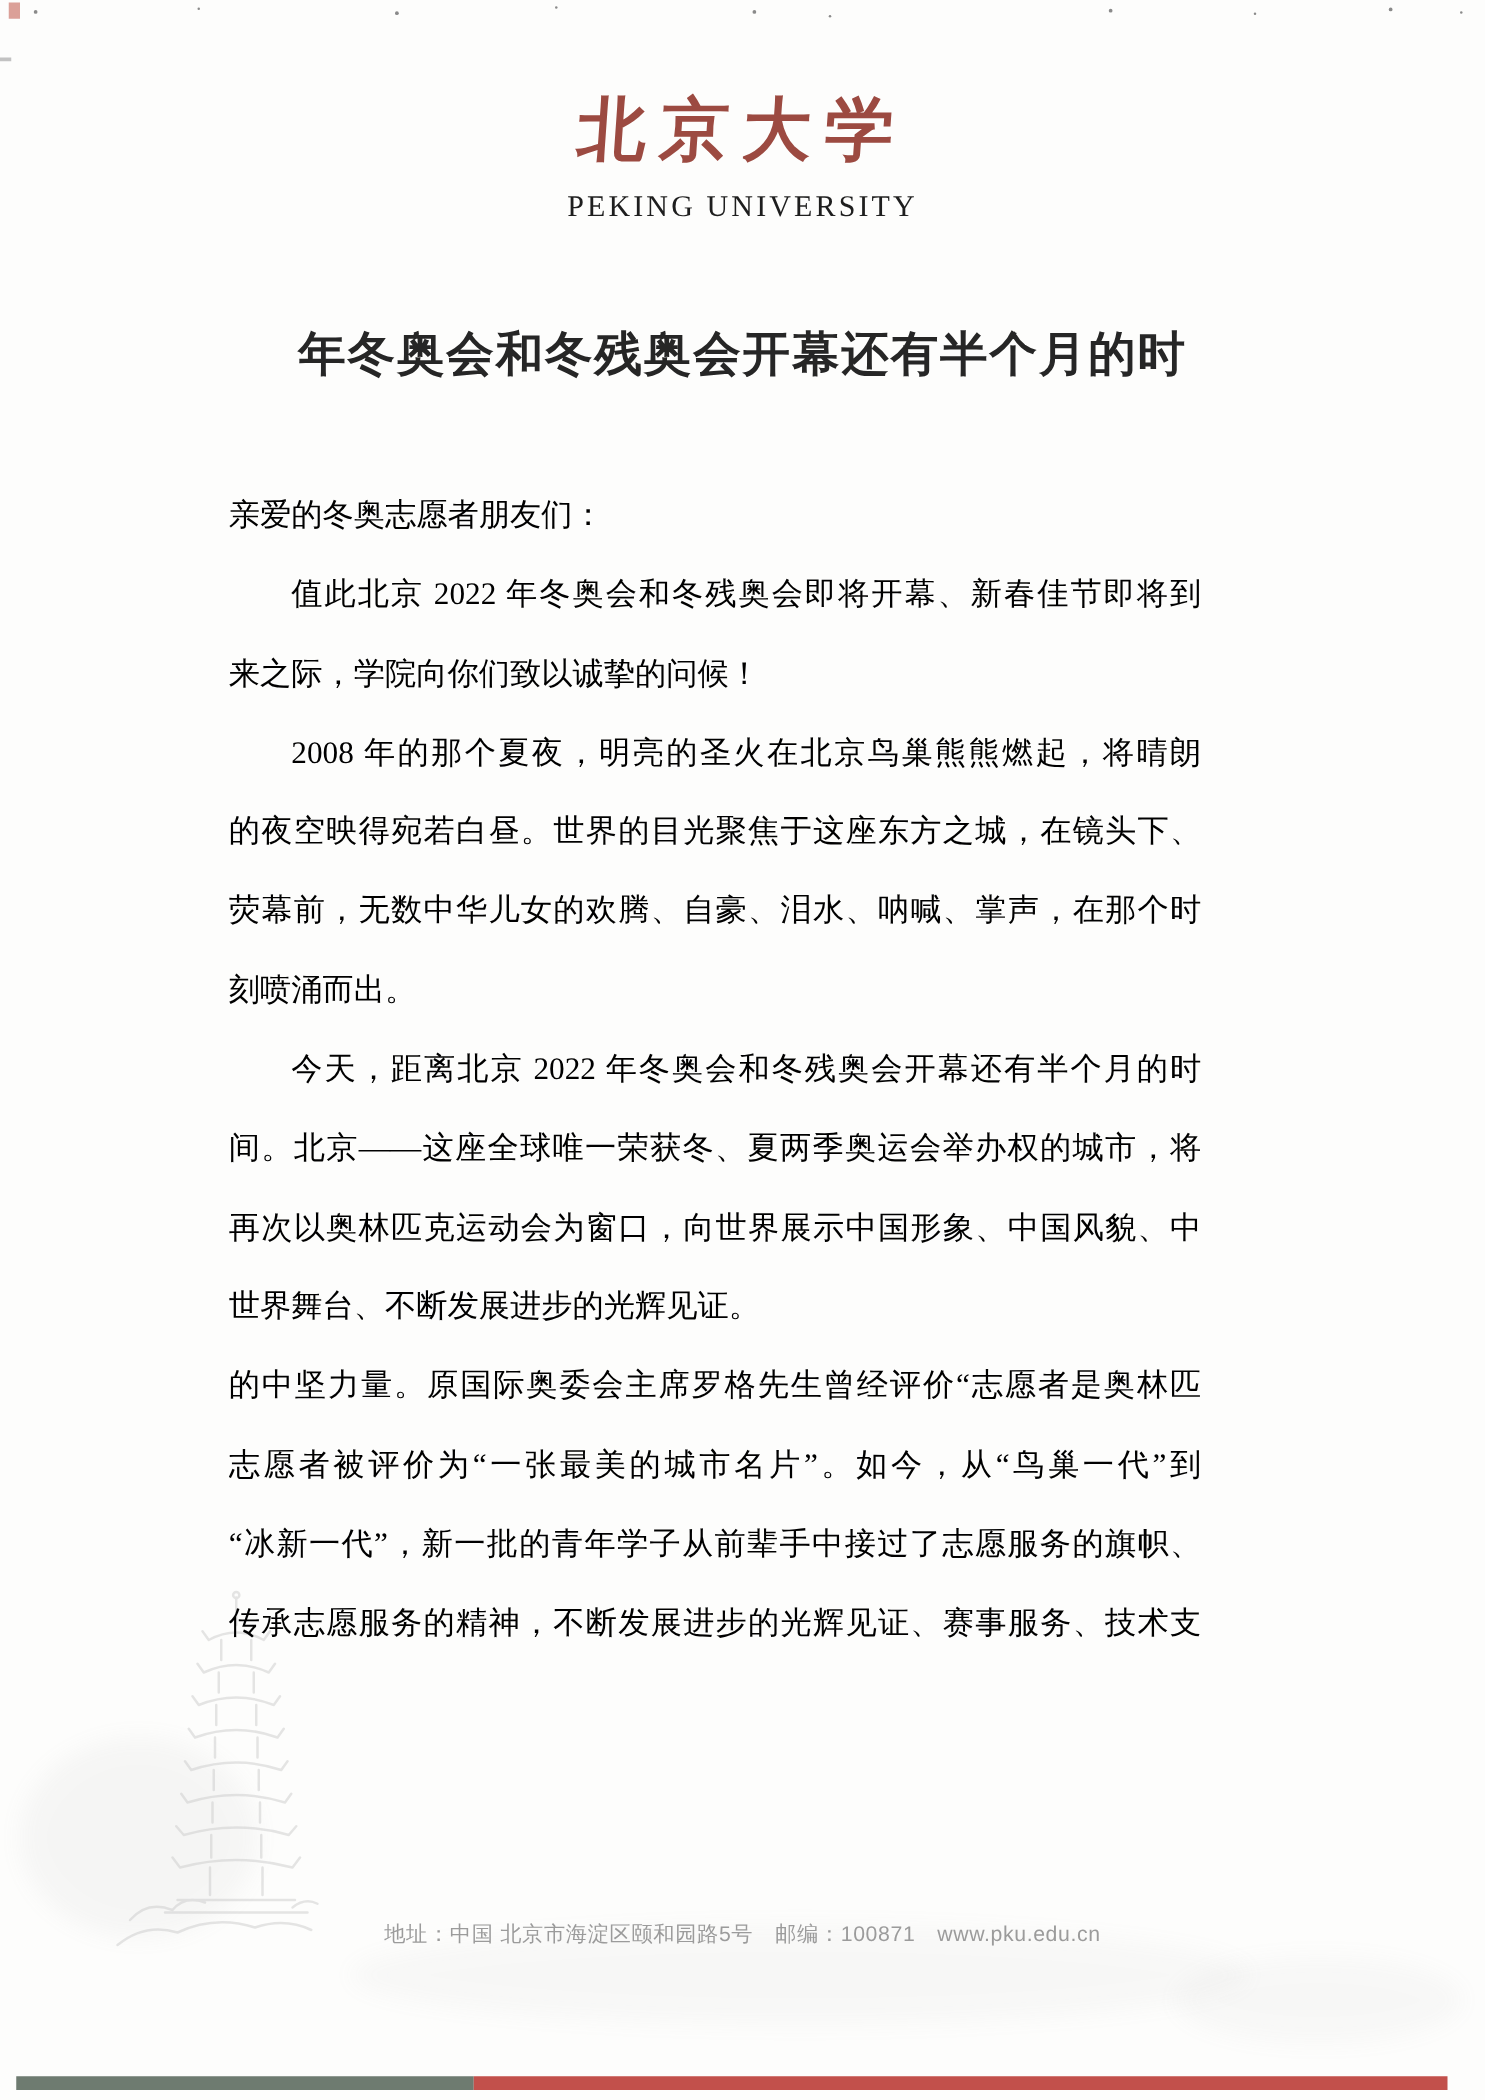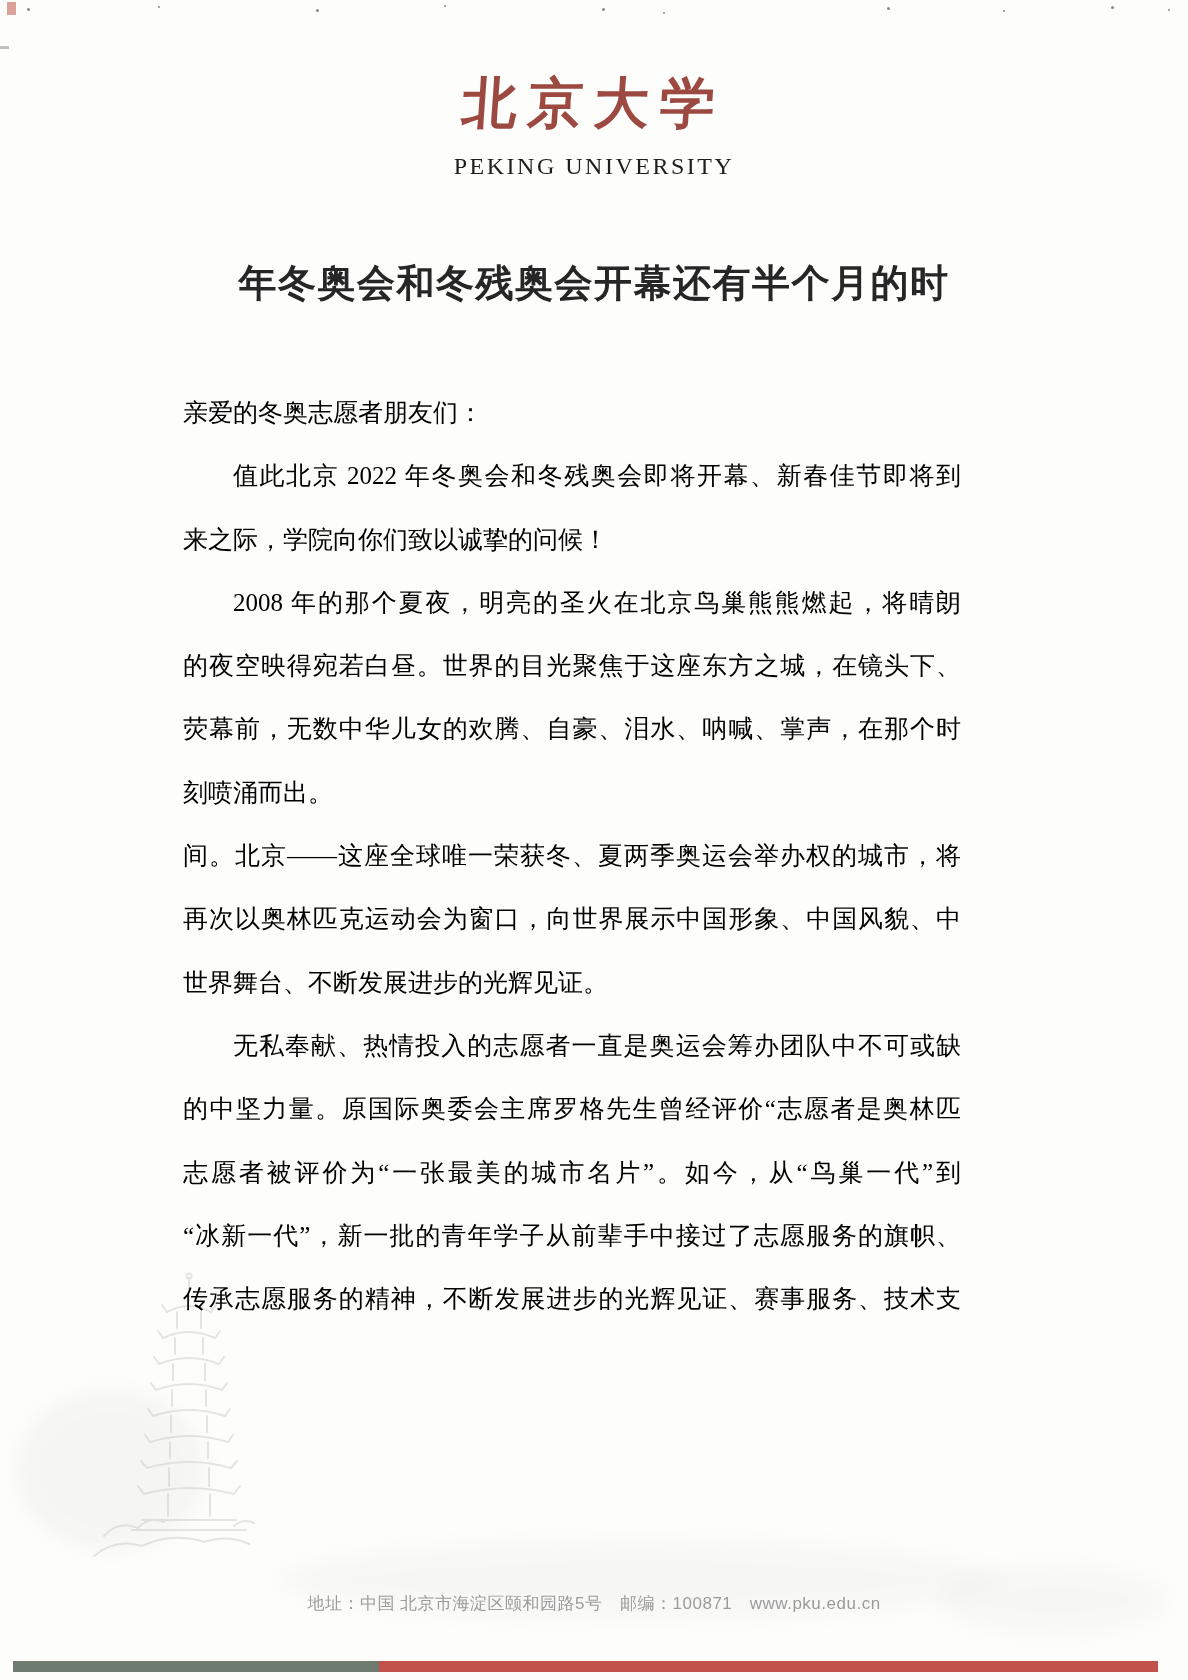--- a/index.html
+++ b/index.html
@@ -60,21 +60,21 @@
   }
   .body-line.fill {
     white-space: normal;
     text-align: justify; text-align-last: justify;
     text-justify: inter-character;
   }
   .body-line.indent { text-indent: 2em; }
 
   
   .footer-address {
-    position: absolute; top: 1592px; left: 0; width: 1188px;
+    position: absolute; top: 1536px; left: 0; width: 1188px;
     text-align: center; font-size: 17px; color: #9b9b9b;
     letter-spacing: .5px;
     font-family: "Liberation Sans", "DejaVu Sans", sans-serif;
   }
   .bottom-bar-left  { position: absolute; top: 1661px; left: 13px;  width: 366px;
                       height: 11px; background: #6e7b70; }
   .bottom-bar-right { position: absolute; top: 1661px; left: 379px; width: 779px;
                       height: 11px; background: #c2504b; }
 </style>
 </head>
@@ -124,24 +124,24 @@
 
   <div class="letter-body">
     <div class="salutation">亲爱的冬奥志愿者朋友们：</div>
     <div>
         <div class="body-line indent fill">值此北京 2022 年冬奥会和冬残奥会即将开幕、新春佳节即将到</div>
         <div class="body-line">来之际，学院向你们致以诚挚的问候！</div>
         <div class="body-line indent fill">2008 年的那个夏夜，明亮的圣火在北京鸟巢熊熊燃起，将晴朗</div>
         <div class="body-line fill">的夜空映得宛若白昼。世界的目光聚焦于这座东方之城，在镜头下、</div>
         <div class="body-line fill">荧幕前，无数中华儿女的欢腾、自豪、泪水、呐喊、掌声，在那个时</div>
         <div class="body-line">刻喷涌而出。</div>
+        <div class="body-line indent fill">今天，距离北京 2022 年冬奥会和冬残奥会开幕还有半个月的时</div>
         <div class="body-line fill">间。北京——这座全球唯一荣获冬、夏两季奥运会举办权的城市，将</div>
         <div class="body-line fill">再次以奥林匹克运动会为窗口，向世界展示中国形象、中国风貌、中</div>
         <div class="body-line">世界舞台、不断发展进步的光辉见证。</div>
-        <div class="body-line indent fill">无私奉献、热情投入的志愿者一直是奥运会筹办团队中不可或缺</div>
         <div class="body-line fill">的中坚力量。原国际奥委会主席罗格先生曾经评价“志愿者是奥林匹</div>
         <div class="body-line fill">志愿者被评价为“一张最美的城市名片”。如今，从“鸟巢一代”到</div>
         <div class="body-line fill">“冰新一代”，新一批的青年学子从前辈手中接过了志愿服务的旗帜、</div>
         <div class="body-line fill">传承志愿服务的精神，不断发展进步的光辉见证、赛事服务、技术支</div>
       </div>
   </div>
 
   <div class="footer-address">地址：中国 北京市海淀区颐和园路5号　邮编：100871　www.pku.edu.cn</div>
   <div class="bottom-bar-left"></div>
   <div class="bottom-bar-right"></div>

